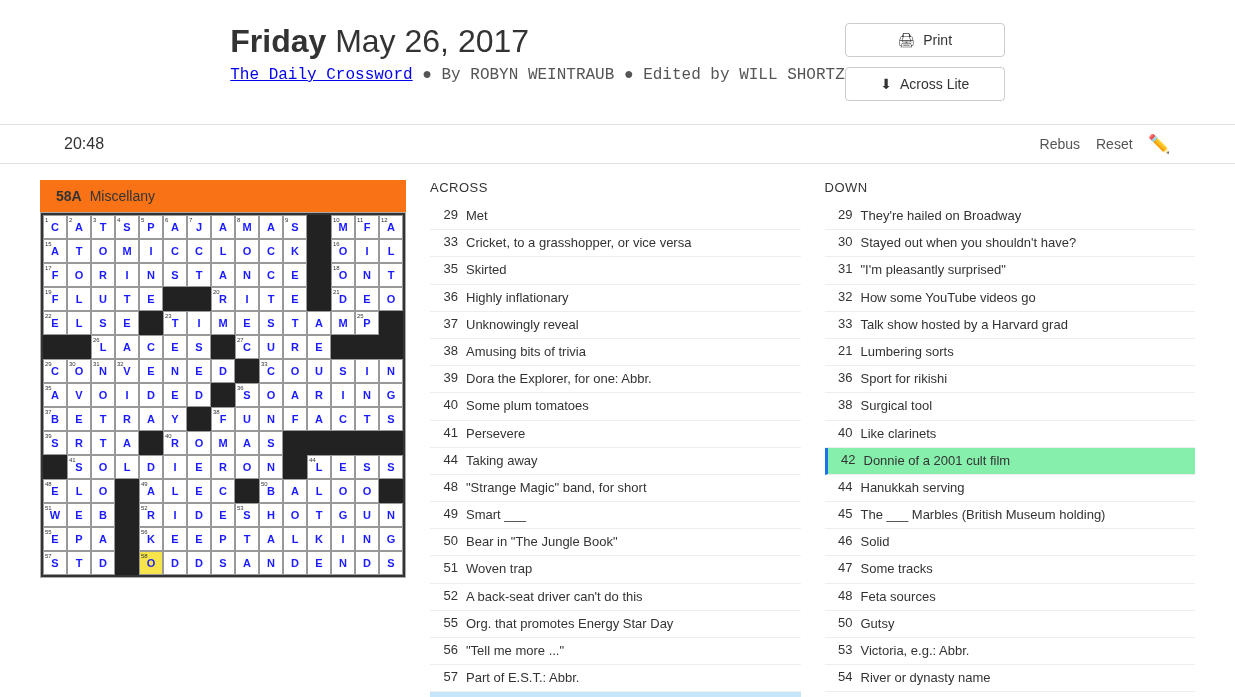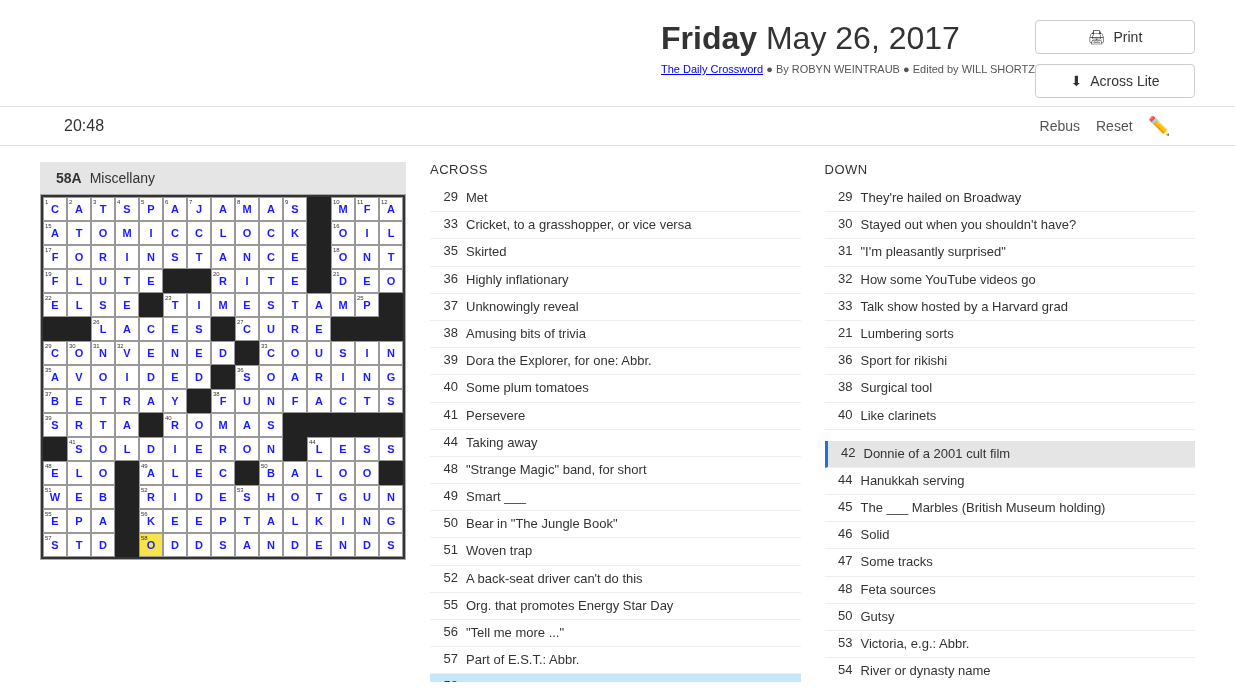--- a/index.html
+++ b/index.html
@@ -1,21 +1,21 @@
 <!DOCTYPE html>
 <html><head>
   <meta charset="utf-8">
   <style>
     * { box-sizing: border-box; margin: 0; padding: 0; }
     body { font-family: -apple-system, BlinkMacSystemFont, 'Segoe UI', Arial, sans-serif; background: #fff; color: #333; font-size: 14px; }
     
-    .header { padding: 8px 40px; display: flex; justify-content: flex-end; align-items: flex-start; border-bottom: 1px solid #e0e0e0; margin-top: 12px; }
+    .header { padding: 23px 40px; display: flex; justify-content: center; align-items: flex-start; border-bottom: 1px solid #e0e0e0; }
     .header-left h1 { font-size: 32px; font-weight: 400; }
     .header-left h1 span.bold { font-weight: 700; }
-    .header-meta { color: #1a73e8; font-size: 11px; margin-top: 6px; }
+    .header-meta { color: #1a73e8; font-size: 16px; margin-top: 6px; font-family: Liberation Mono, monospace; }
     .header-meta span { color: #555; }
     .header-right { display: flex; flex-direction: column; gap: 10px; }
     
     .btn-action {
       border: 1px solid #ccc;
       background: #fff;
       border-radius: 4px;
       padding: 8px 24px;
       font-size: 14px;
       cursor: pointer;
@@ -28,21 +28,21 @@
     }
     
     .toolbar { padding: 8px 64px; border-bottom: 1px solid #e0e0e0; display: flex; justify-content: space-between; align-items: center; }
     .timer { font-size: 16px; color: #333; }
     .toolbar-right { display: flex; gap: 16px; align-items: center; }
     .toolbar-btn { background: none; border: none; cursor: pointer; color: #555; font-size: 14px; }
     .pencil-icon { color: #1a73e8; font-size: 18px; cursor: pointer; }
     
     .main-content { display: flex; padding: 16px 40px; gap: 24px; }
     
-    .clue-hint-bar { background: #e5e5e5; padding: 8px 16px; font-size: 14px; color: #333; font-weight: 500; display: flex; align-items: center; gap: 8px; }
+    .clue-hint-bar { background: #f97316; padding: 8px 16px; font-size: 14px; color: #333; font-weight: 500; display: flex; align-items: center; gap: 8px; }
     .clue-num { font-weight: 700; }
     
     .crossword-container { flex: 0 0 auto; }
     
     .grid-wrapper { border: 1px solid #aaa; display: inline-block; }
     
     .cell {
       width: 24px;
       height: 24px;
       border: 1px solid #999;
@@ -76,21 +76,21 @@
     .clues-section { display: flex; gap: 24px; flex: 1; font-size: 13px; overflow-y: auto; max-height: 520px; }
     .clue-column { flex: 1; min-width: 200px; }
     .clue-column h3 { font-size: 13px; font-weight: 400; color: #333; margin-bottom: 8px; letter-spacing: 0.5px; }
     
     .clue-list { list-style: none; }
     .clue-item { display: flex; gap: 8px; padding: 4px 0; border-bottom: 1px solid #eee; cursor: pointer; }
     .clue-item.active { background: #c8e6fa; }
     .clue-num-cell { min-width: 28px; text-align: right; color: #333; font-weight: 500; flex-shrink: 0; }
     .clue-text { color: #333; line-height: 1.4; }
     
-    .clue-highlight-bar { background: #e5e5e5; border-left: 3px solid #1a73e8; margin-top: 11px; }
+    .clue-highlight-bar { background: #86efac; border-left: 3px solid #1a73e8; }
   </style>
 </head>
 <body>
 
 <div class="header">
   <div class="header-left">
     <h1><span class="bold">Friday</span><span> May 26, 2017</span></h1>
     <div class="header-meta">
       <a href="#">The Daily Crossword</a>
       <span> ● </span>

